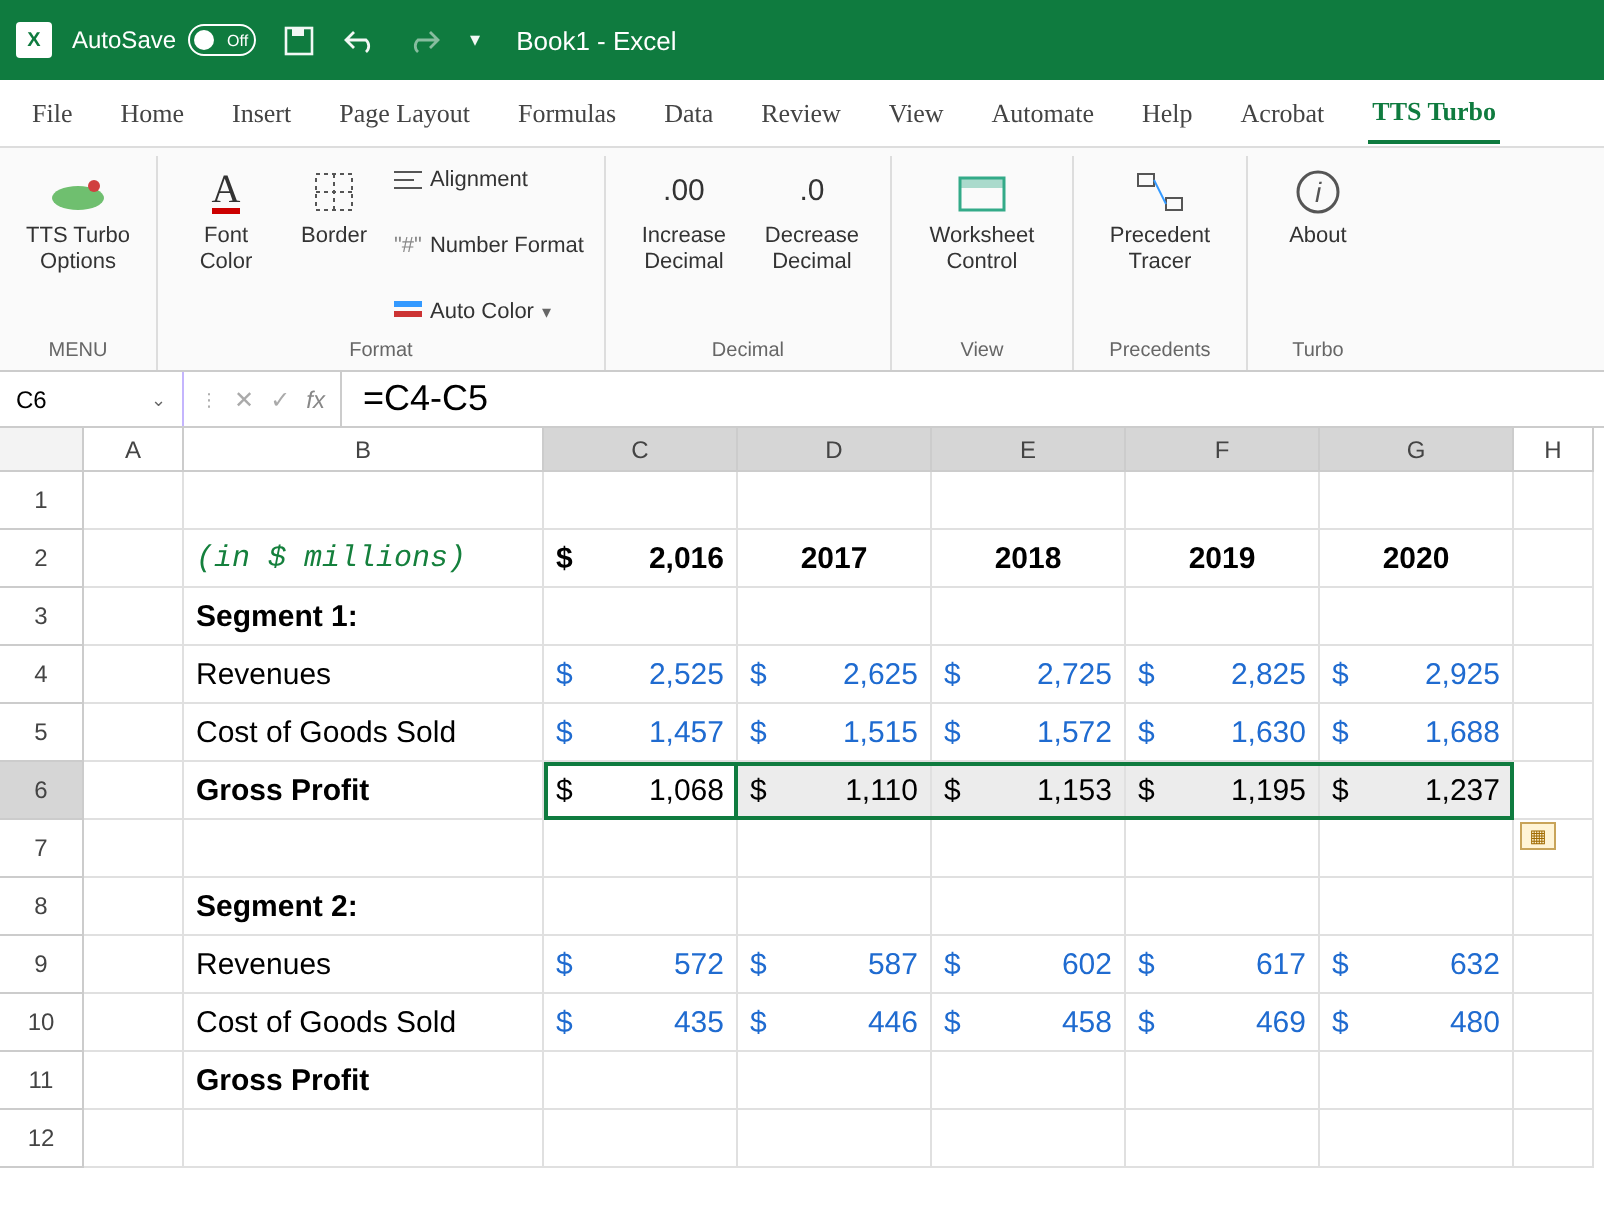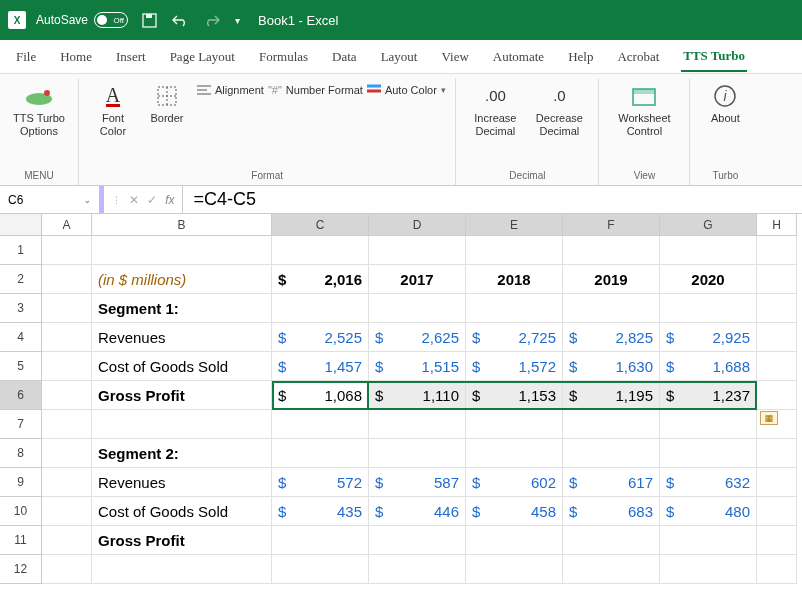--- a/index.html
+++ b/index.html
@@ -22,44 +22,44 @@
 .menutabs .tab.active { color:#0f7b3f; border-bottom:2px solid #0f7b3f; font-weight:600;}
 
 
 .ribbon { height:112px; display:flex; border-bottom:1px solid #ccc; background:#fafafa; padding-top:4px;}
 .group { display:flex; flex-direction:column; align-items:center; padding:0 10px; border-right:1px solid #ddd;}
 .group:last-child { border-right:none; }
 .group-body { display:flex; gap:6px; flex:1; align-items:flex-start;}
 .group-label { font-size:10px; color:#666; margin-top:auto; padding-bottom:4px;}
 .rbtn { display:flex; flex-direction:column; align-items:center; justify-content:center; width:58px; padding:4px 2px; font-size:11px; color:#333; text-align:center; cursor:pointer; line-height:1.2;}
 .rbtn .ico { height:28px; display:flex; align-items:center; justify-content:center; font-size:20px; margin-bottom:2px;}
-.rlist { display:flex; flex-direction:row; gap:4px; font-size:11px; color:#333; padding-top:6px;}
+.rlist { display:flex; flex-direction:column; gap:21px; font-size:11px; color:#333; padding-top:6px;}
 .rlist div { display:flex; align-items:center; gap:4px; cursor:pointer;}
 
 
 .fbar { height:28px; display:flex; align-items:center; border-bottom:1px solid #ccc; font-size:12px;}
-.namebox { width:104px; border-right:5px solid #c4b5fd; padding:0 8px; display:flex; align-items:center; justify-content:space-between; height:100%;}
+.namebox { width:92px; border-right:1px solid #c4b5fd; padding:0 8px; display:flex; align-items:center; justify-content:space-between; height:100%;}
 .namebox .caret { font-size:9px; color:#666;}
 .fctrl { display:flex; align-items:center; gap:8px; padding:0 8px; color:#888; border-right:1px solid #ccc; height:100%;}
 .fctrl span { cursor:pointer;}
 .formula { padding:0 10px; font-size:18px; }
 
 
 .grid { position:relative; }
 .colheads { display:flex; height:22px; font-size:12px; color:#444; background:#fff;}
 .rowhead-spacer { width:42px; border-right:1px solid #ccc; border-bottom:1px solid #ccc; background:#f3f3f3;}
 .colhead { border-right:1px solid #ccc; border-bottom:1px solid #ccc; display:flex; align-items:center; justify-content:center; background:#fff;}
 .colhead.sel { background:#d6d6d6;}
 .row { display:flex; height:29px; }
 .rowhead { width:42px; border-right:1px solid #ccc; border-bottom:1px solid #ccc; display:flex; align-items:center; justify-content:center; font-size:12px; color:#444; background:#fff;}
 .rowhead.sel { background:#d6d6d6;}
 .cell { border-right:1px solid #e0e0e0; border-bottom:1px solid #e0e0e0; display:flex; align-items:center; padding:0 6px; font-size:15px; position:relative;}
 .wA{width:50px;} .wB{width:180px;} .wC,.wD,.wE,.wF,.wG{width:97px;} .wH{width:40px;}
 .hdr{font-weight:700; justify-content:center;}
-.lbl{color:#a16207;}
+.lbl{color:#15803d;font-family:Liberation Mono, monospace;}
 .ital{font-style:italic;}
 .bold{font-weight:700;}
 .num{color:#1f6bd0;}
 .blk{color:#000;}
 .dol{display:flex; justify-content:space-between; width:100%;}
 .sel-range { position:absolute; border:2px solid #0f7b3f; pointer-events:none; }
 .sel-cell { position:absolute; border:2px solid #0f7b3f; background:rgba(255,255,255,0); pointer-events:none; }
 .shade{background:#ececec;}
 
 .smart-tag { position:absolute; width:18px; height:14px; border:1px solid #c8a45a; background:#fff4d6; right:-22px; bottom:-16px; display:flex; align-items:center; justify-content:center; font-size:9px; color:#a06a00;}
@@ -99,21 +99,21 @@
   <div class="booktitle">Book1 - Excel</div>
 </div>
 
 <div class="menutabs">
   <div class="tab">File</div>
   <div class="tab">Home</div>
   <div class="tab">Insert</div>
   <div class="tab">Page Layout</div>
   <div class="tab">Formulas</div>
   <div class="tab">Data</div>
-  <div class="tab">Layout</div>
+  <div class="tab">Review</div>
   <div class="tab">View</div>
   <div class="tab">Automate</div>
   <div class="tab">Help</div>
   <div class="tab">Acrobat</div>
   <div class="tab active">TTS Turbo</div>
 </div>
 
 <div class="ribbon">
   <div class="group">
     <div class="group-body">
@@ -196,20 +196,35 @@
               <rect x="2" y="4" width="22" height="16" fill="none" stroke="#3a8" stroke-width="1.5"></rect>
               <rect x="2" y="4" width="22" height="5" fill="#3a8" opacity=".4"></rect>
             </svg>
           </div>
           <span>Worksheet Control</span>
         </div>
     </div>
     <div class="group-label">View</div>
   </div>
 
+  <div class="group">
+    <div class="group-body">
+      <div class="rbtn" style="width:66px">
+          <div class="ico">
+            <svg width="26" height="22">
+              <rect x="2" y="2" width="8" height="6" fill="none" stroke="#555"></rect>
+              <rect x="16" y="14" width="8" height="6" fill="none" stroke="#555"></rect>
+              <line x1="10" y1="5" x2="16" y2="17" stroke="#39f"></line>
+            </svg>
+          </div>
+          <span>Precedent Tracer</span>
+        </div>
+    </div>
+    <div class="group-label">Precedents</div>
+  </div>
 
   <div class="group">
     <div class="group-body">
       <div class="rbtn" style="width:50px">
           <div class="ico">
             <svg width="24" height="24">
               <circle cx="12" cy="12" r="10" fill="none" stroke="#555" stroke-width="1.5"></circle>
               <text x="12" y="17" text-anchor="middle" font-size="14" fill="#555" font-family="serif" font-style="italic">i</text>
             </svg>
           </div>
@@ -479,21 +494,21 @@
       </div>
     <div class="cell wE num">
         <div class="dol">
           <span>$</span>
           <span>458</span>
         </div>
       </div>
     <div class="cell wF num">
         <div class="dol">
           <span>$</span>
-          <span>683</span>
+          <span>469</span>
         </div>
       </div>
     <div class="cell wG num">
         <div class="dol">
           <span>$</span>
           <span>480</span>
         </div>
       </div>
     <div class="cell wH"></div>
     </div>

